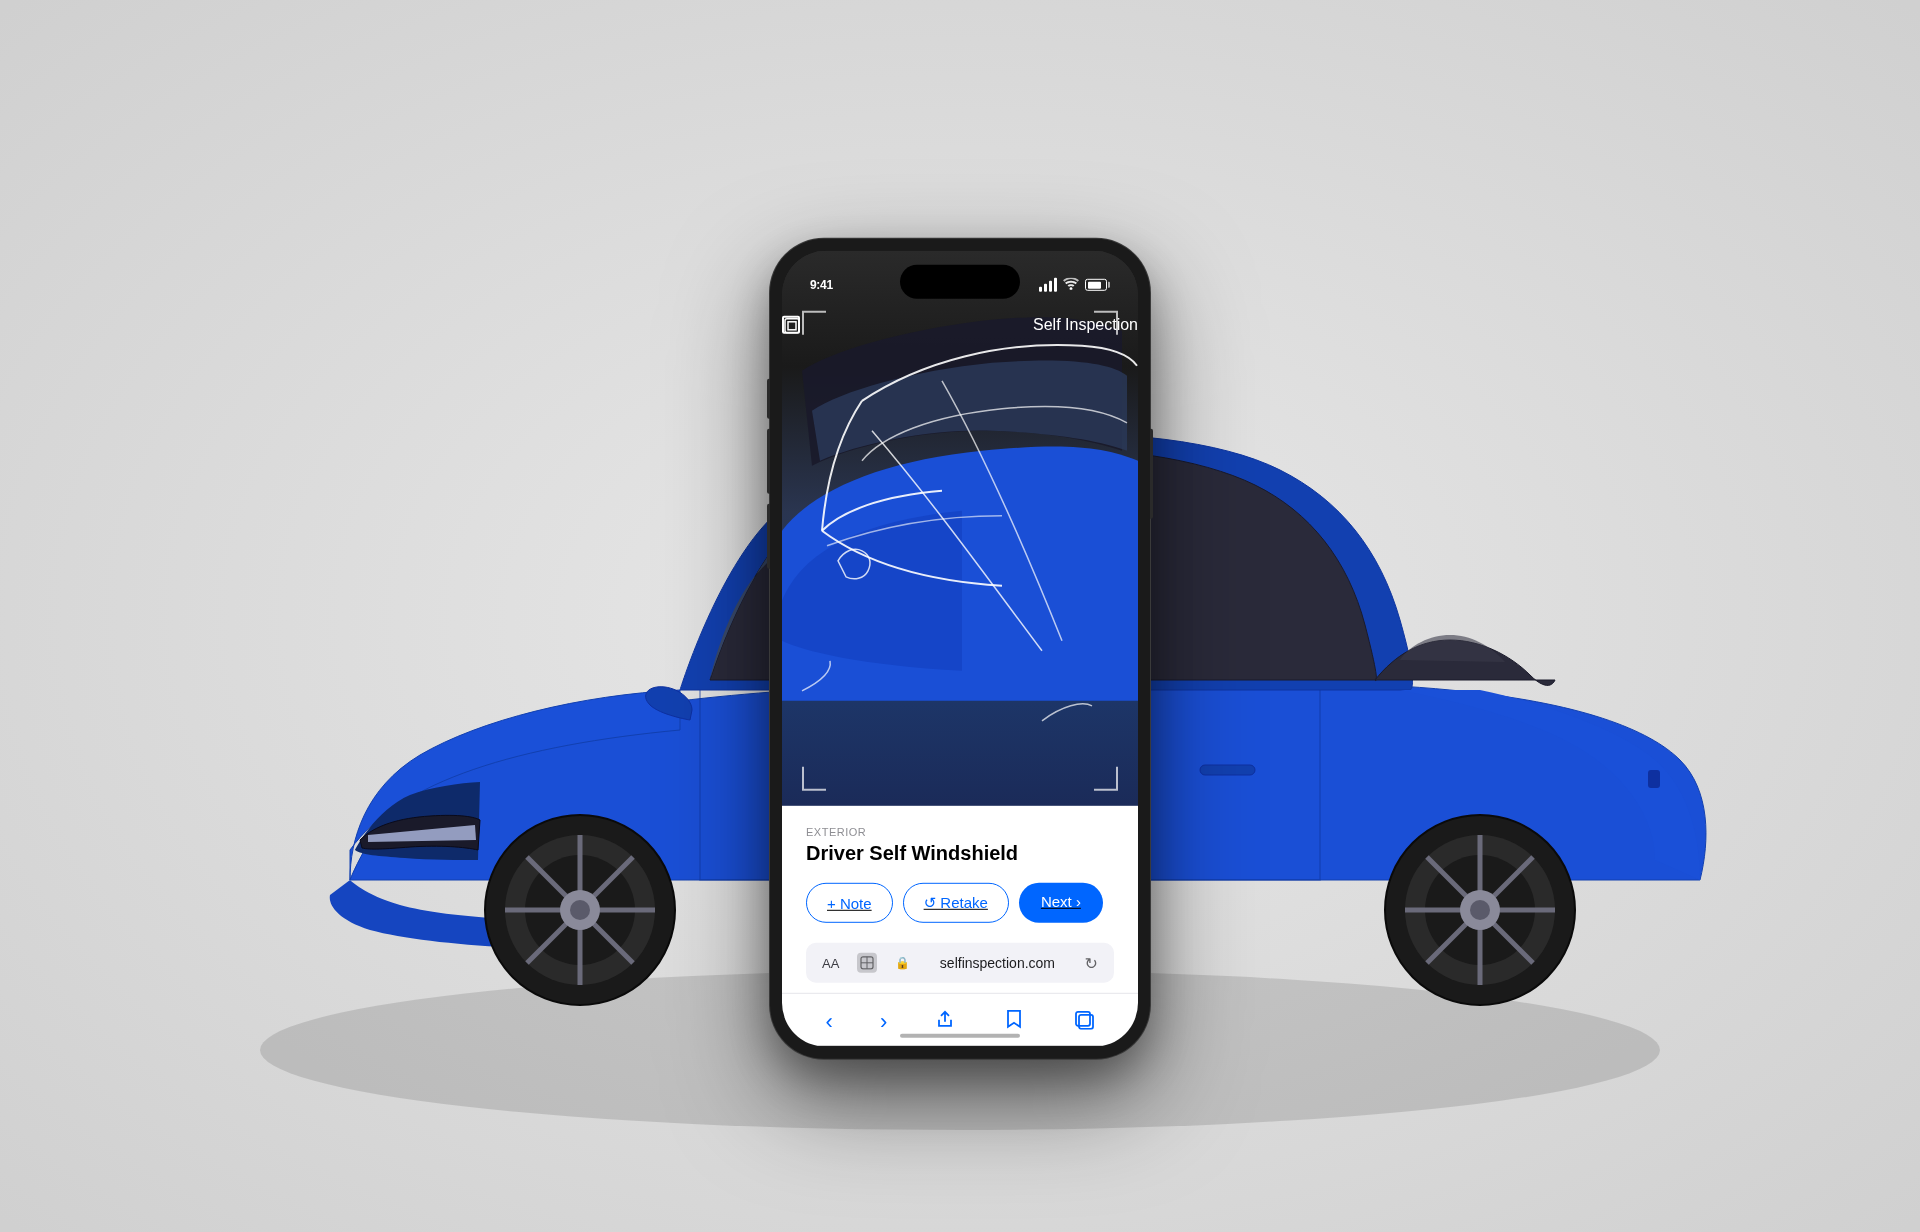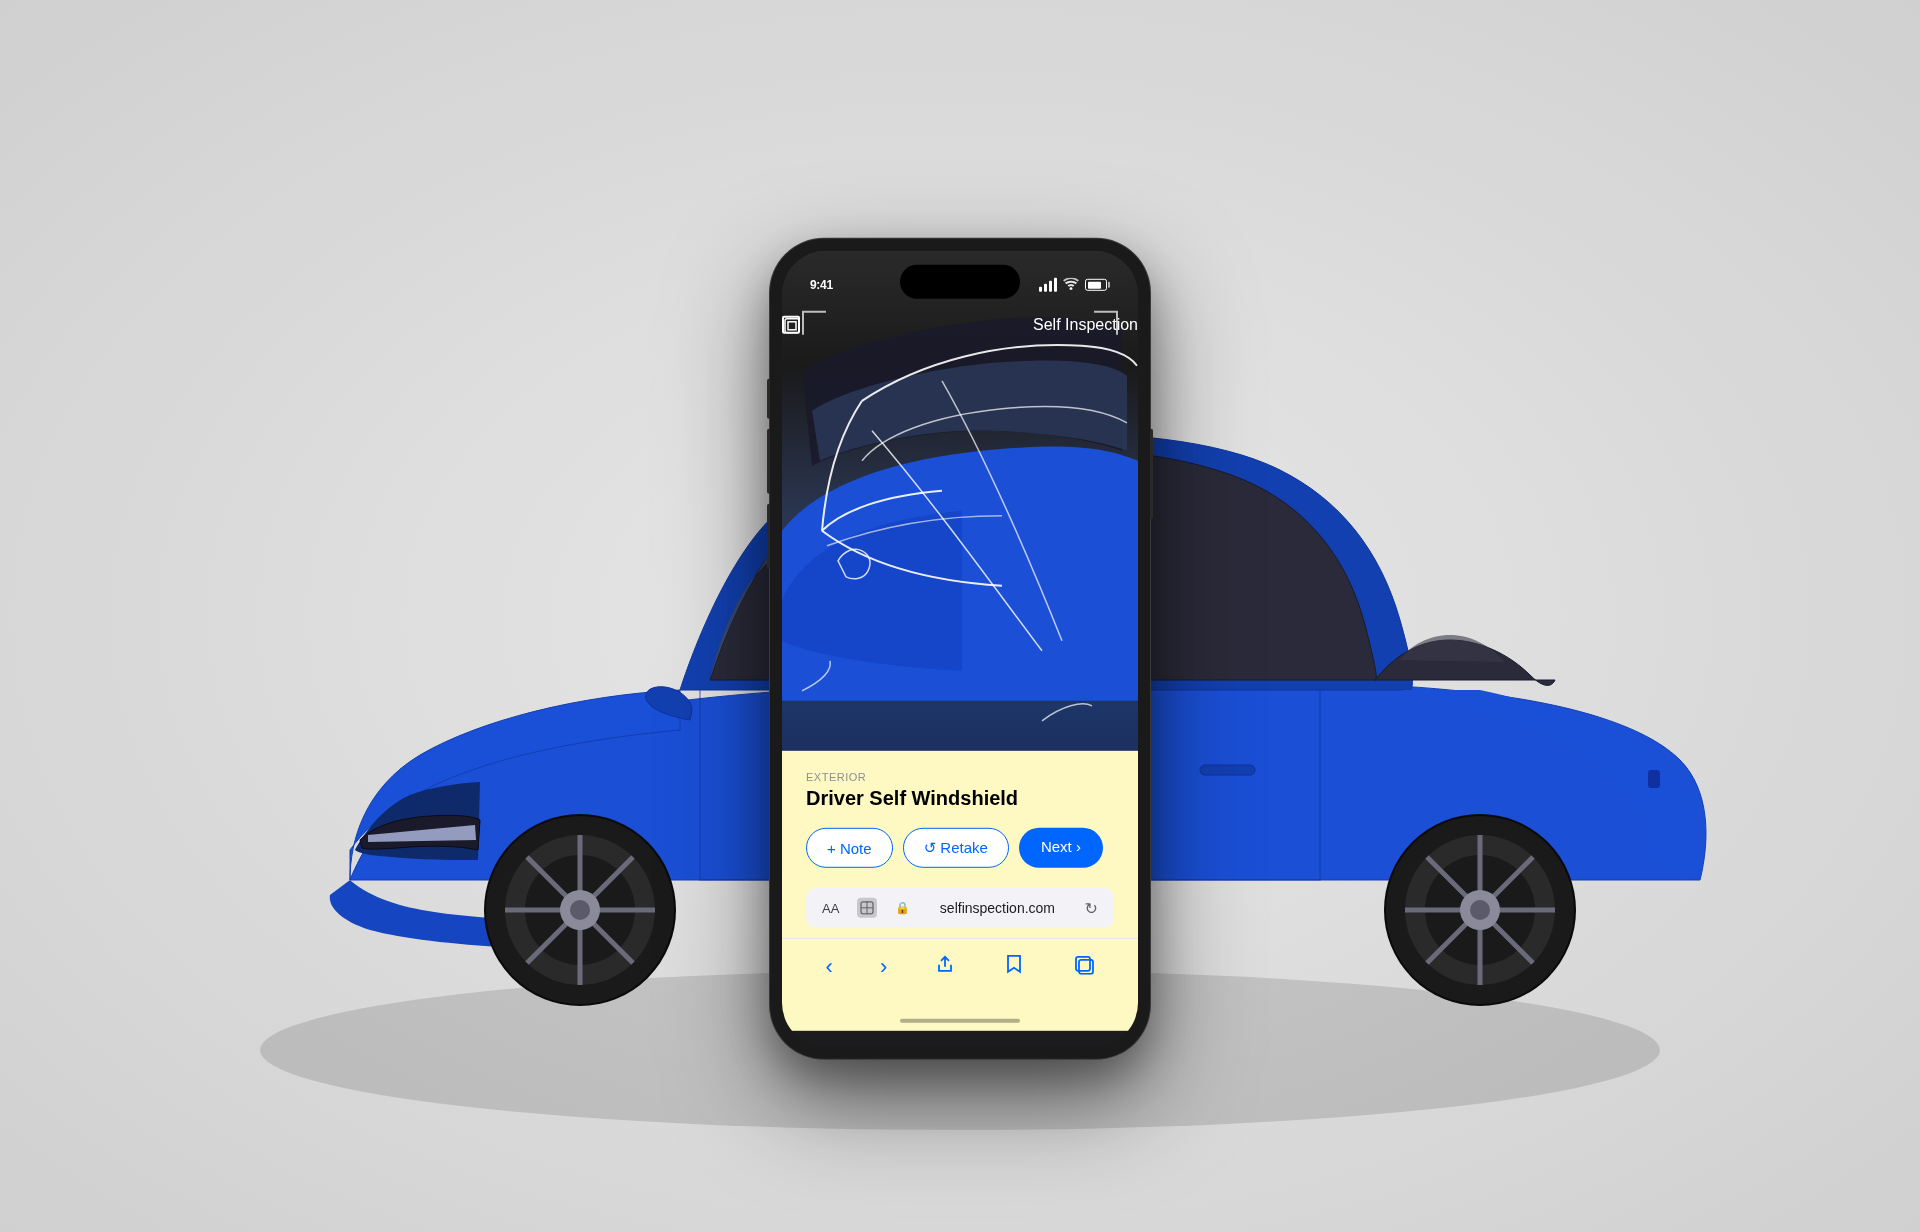--- a/index.html
+++ b/index.html
@@ -198,25 +198,25 @@
       position: absolute;
       top: 0;
       left: 0;
       width: 100%;
       height: 100%;
     }
 
     
     .bottom-sheet {
       position: absolute;
-      bottom: 16px;
+      bottom: 1px;
       left: 0;
       right: 0;
-      height: 280px;
-      background: #fef9c3;
+      height: 240px;
+      background: #ffffff;
       border-radius: 0;
       z-index: 20;
     }
 
     .bottom-sheet-content {
       padding: 20px 24px 0;
     }
 
     .section-label {
       font-size: 11px;
@@ -231,20 +231,21 @@
       font-size: 20px;
       font-weight: 700;
       color: #000;
       margin-bottom: 18px;
     }
 
     .action-buttons {
       display: flex;
       gap: 10px;
       margin-bottom: 20px;
+      text-decoration: underline;
     }
 
     .btn-outline {
       display: flex;
       align-items: center;
       gap: 6px;
       padding: 10px 20px;
       border: 1.5px solid #0066ff;
       border-radius: 50px;
       background: white;

